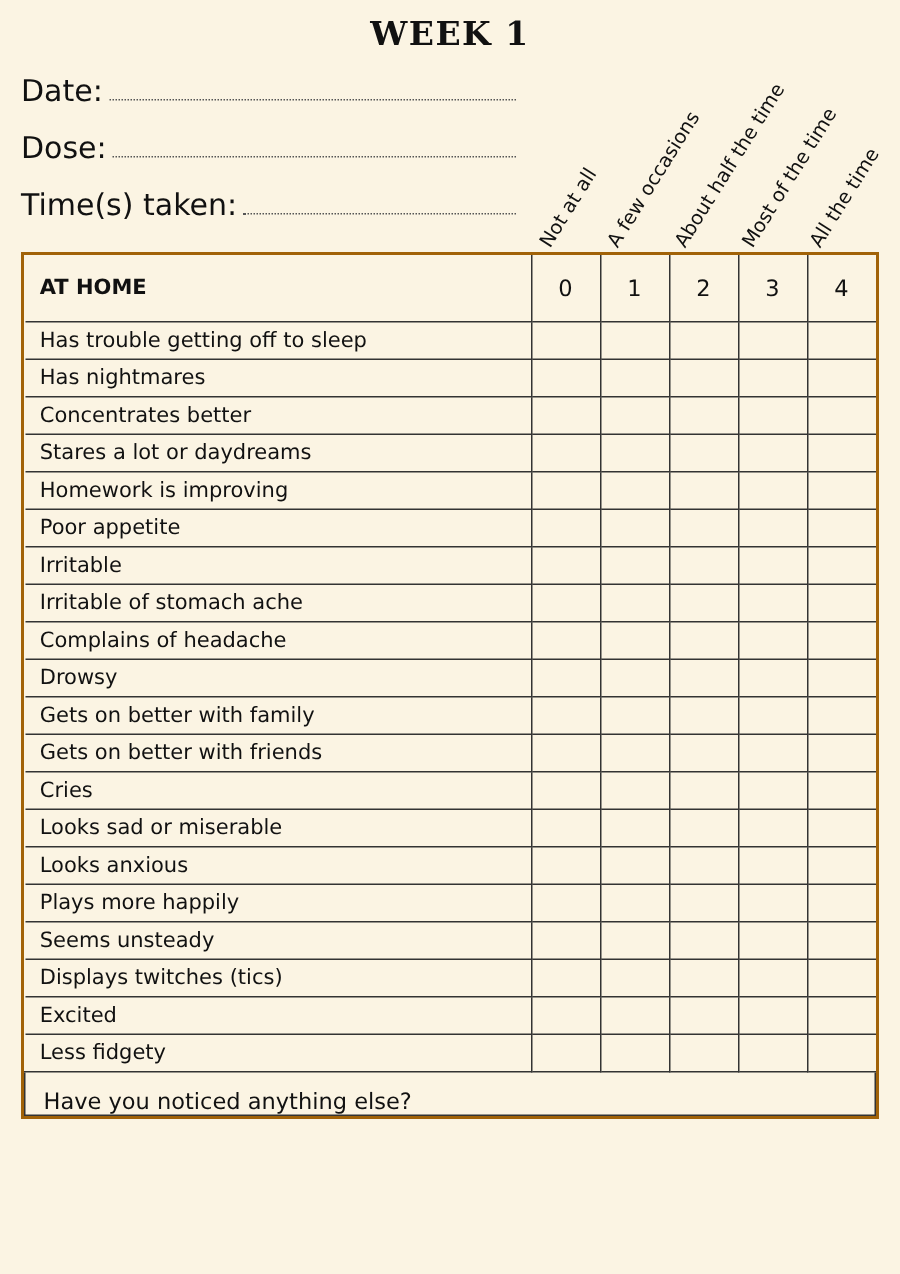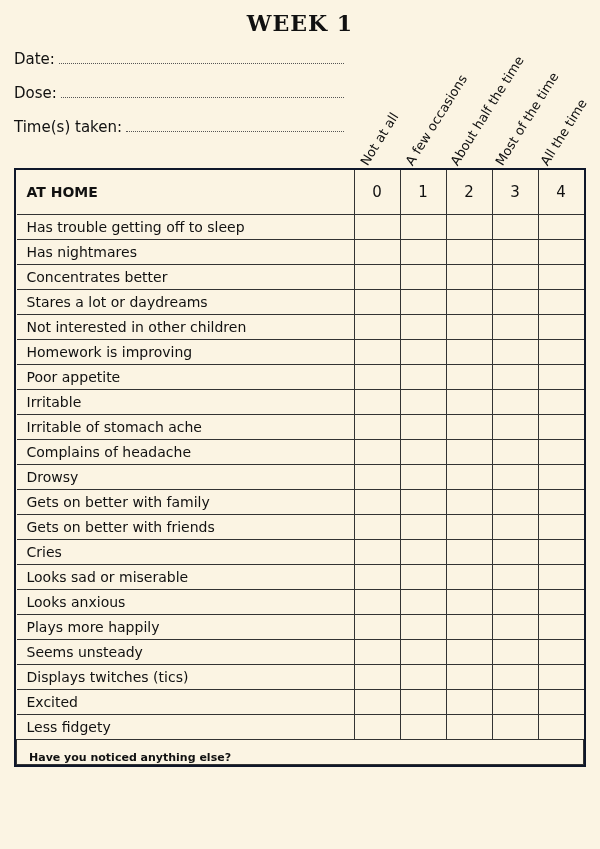--- a/index.html
+++ b/index.html
@@ -37,21 +37,21 @@
     top: 48px;
     left: 14px;
     width: 330px;
   }
   .field-row {
     display: flex;
     align-items: baseline;
     margin-bottom: 14px;
   }
   .field-label {
-    font-size: 15px;
+    font-size: 20px;
     white-space: nowrap;
     margin-right: 4px;
   }
   .field-line {
     flex: 1 1 auto;
     border-bottom: 1.5px dotted #555;
     height: 15px;
   }
 
   
@@ -71,21 +71,21 @@
     font-size: 13px;
     font-family: "DejaVu Sans", sans-serif;
   }
 
   
   .table-wrap {
     position: absolute;
     top: 168px;
     left: 14px;
     width: 572px;
-    border: 2px solid #0f172a;
+    border: 2px solid #a16207;
     box-sizing: border-box;
     background: transparent;
   }
   table.form {
     width: 100%;
     border-collapse: collapse;
     table-layout: fixed;
   }
   table.form td {
     border: 1px solid #333;
@@ -122,22 +122,22 @@
     font-size: 15px;
   }
   .notes-row td {
     border-left: none;
     border-right: none;
     border-bottom: none;
     height: 72px;
     vertical-align: top;
   }
   .notes-text {
-    font-size: 11px;
-    font-weight: bold;
+    font-size: 15px;
+    font-weight: normal;
     padding: 10px 0 0 12px;
   }
 </style>
 </head>
 <body>
 
 <div class="page">
 
   <h1 class="title">WEEK 1</h1>
 
@@ -201,28 +201,20 @@
           </tr>
           <tr>
             <td class="label-cell">Stares a lot or daydreams</td>
             <td class="box-cell"></td>
             <td class="box-cell"></td>
             <td class="box-cell"></td>
             <td class="box-cell"></td>
             <td class="box-cell last"></td>
           </tr>
           <tr>
-            <td class="label-cell">Not interested in other children</td>
-            <td class="box-cell"></td>
-            <td class="box-cell"></td>
-            <td class="box-cell"></td>
-            <td class="box-cell"></td>
-            <td class="box-cell last"></td>
-          </tr>
-          <tr>
             <td class="label-cell">Homework is improving</td>
             <td class="box-cell"></td>
             <td class="box-cell"></td>
             <td class="box-cell"></td>
             <td class="box-cell"></td>
             <td class="box-cell last"></td>
           </tr>
           <tr>
             <td class="label-cell">Poor appetite</td>
             <td class="box-cell"></td>

